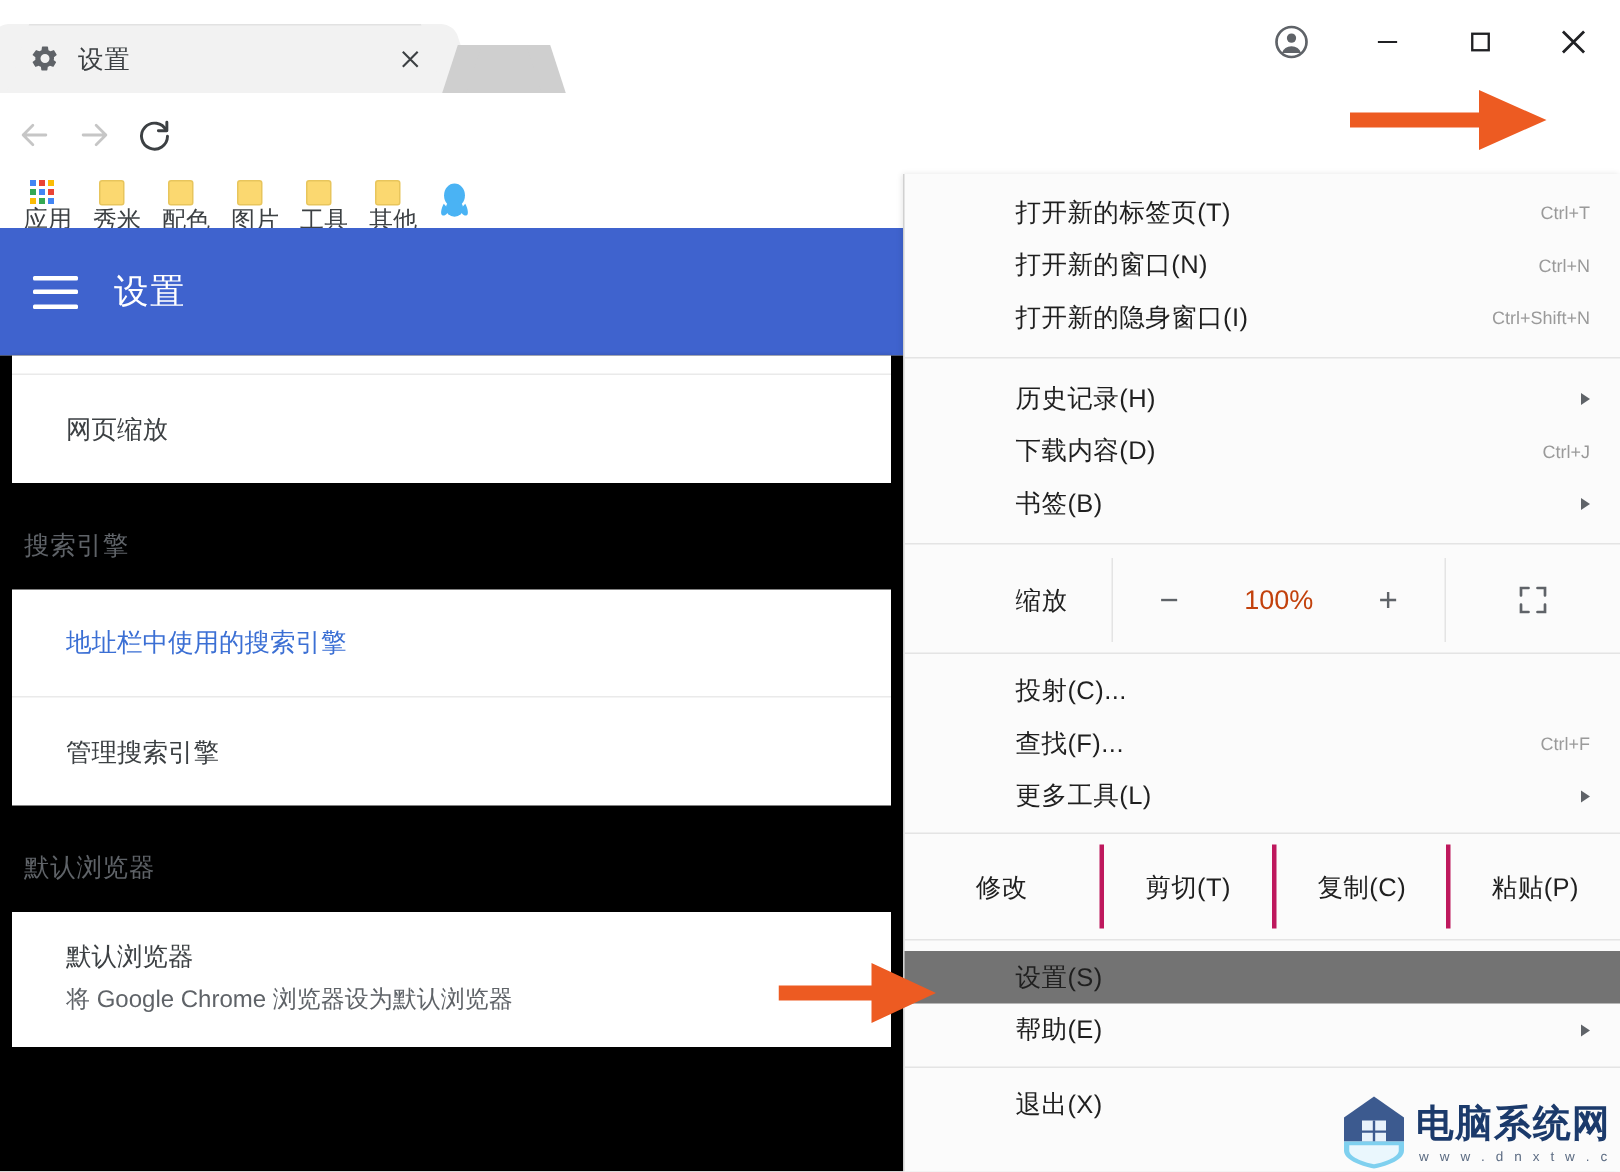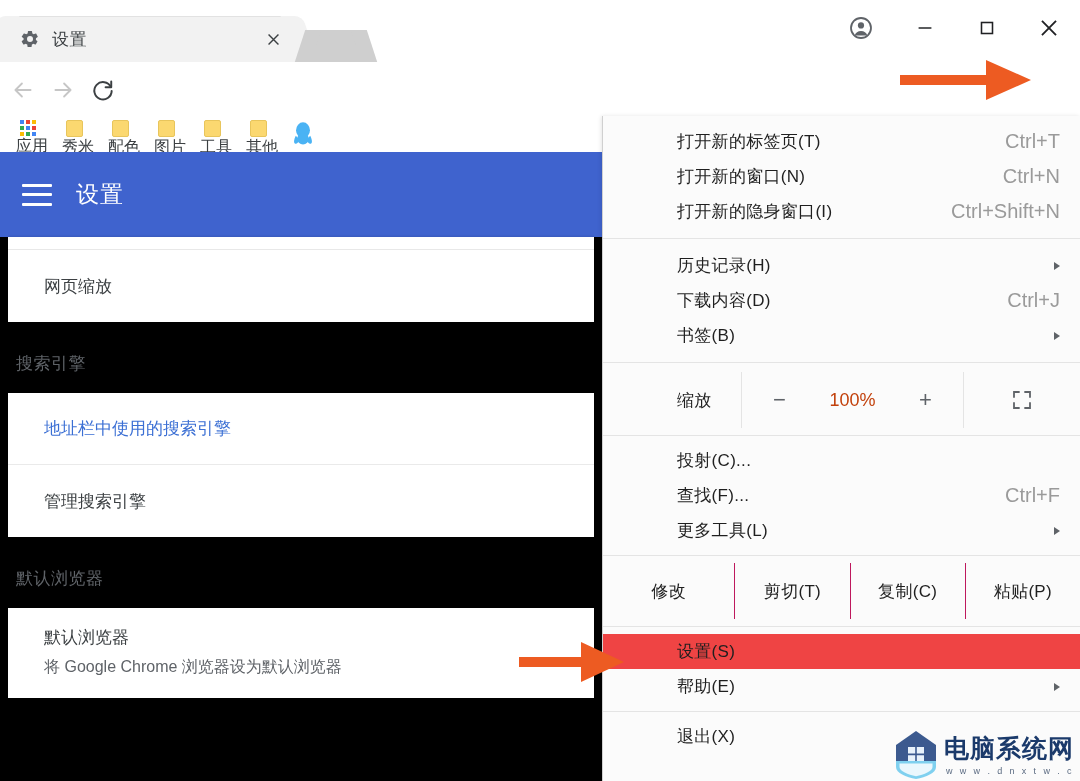--- a/index.html
+++ b/index.html
@@ -123,44 +123,44 @@
     position:absolute;left:602px;top:116px;width:478px;height:665px;
     background:#fbfbfb;border-left:1px solid #d0d0d0;box-sizing:border-box;
     box-shadow:-1px 0 4px rgba(0,0,0,.10);
     font-size:17px;color:#1f1f1f;
   }
   .mi{
     position:relative;height:35px;display:flex;align-items:center;
     padding-left:74px;padding-right:20px;box-sizing:border-box;
   }
   .mi .mlabel{flex:1;white-space:nowrap;letter-spacing:.3px;}
-  .mi .maccel{color:#9a9a9a;font-size:20px;white-space:nowrap;}
+  .mi .maccel{color:#9a9a9a;font-size:12px;white-space:nowrap;}
   .mi .marrow{
     width:0;height:0;border-left:6px solid #5f6368;
     border-top:4.5px solid transparent;border-bottom:4.5px solid transparent;
     margin-left:8px;
   }
-  .mi.highlight{background:#ef4444;}
+  .mi.highlight{background:#737373;}
   .msep{height:1px;background:#e4e4e4;margin:9px 0;}
   .msep.tight{margin:7px 0;}
 
   .zoom-row{display:flex;align-items:stretch;height:56px;}
   .zoom-label{width:138px;display:flex;align-items:center;padding-left:74px;box-sizing:border-box;letter-spacing:.3px;text-align:center;}
   .zoom-ctrl{
     flex:1;border-left:1px solid #e4e4e4;border-right:1px solid #e4e4e4;
     display:flex;align-items:center;justify-content:center;gap:34px;
   }
   .zoom-ctrl .zbtn{font-size:22px;color:#5f6368;width:20px;text-align:center;}
   .zoom-ctrl .zval{font-size:18px;color:#c2410c;min-width:58px;text-align:center;}
   .zoom-full{width:116px;display:flex;align-items:center;justify-content:center;}
 
   .edit-row{display:flex;align-items:stretch;height:56px;}
   .edit-cell{
     flex:1;display:flex;align-items:center;justify-content:center;
-    border-right:1px solid #be185d;letter-spacing:.3px;
+    border-right:3px solid #be185d;letter-spacing:.3px;
   }
   .edit-cell.first{flex:1.15;}
   .edit-cell:last-child{border-right:none;}
 
   
   .arrow{position:absolute;pointer-events:none;}
   .arrow-top{left:900px;top:58px;width:132px;height:44px;}
   .arrow-mid{left:519px;top:640px;width:106px;height:44px;}
 
   

